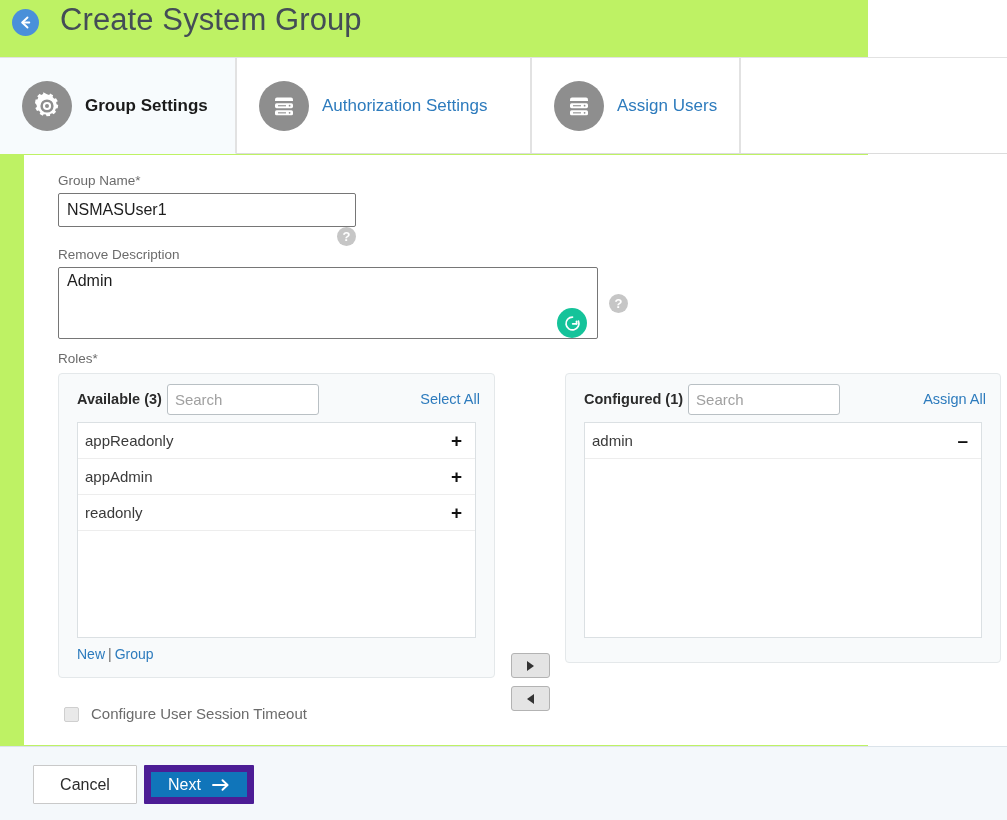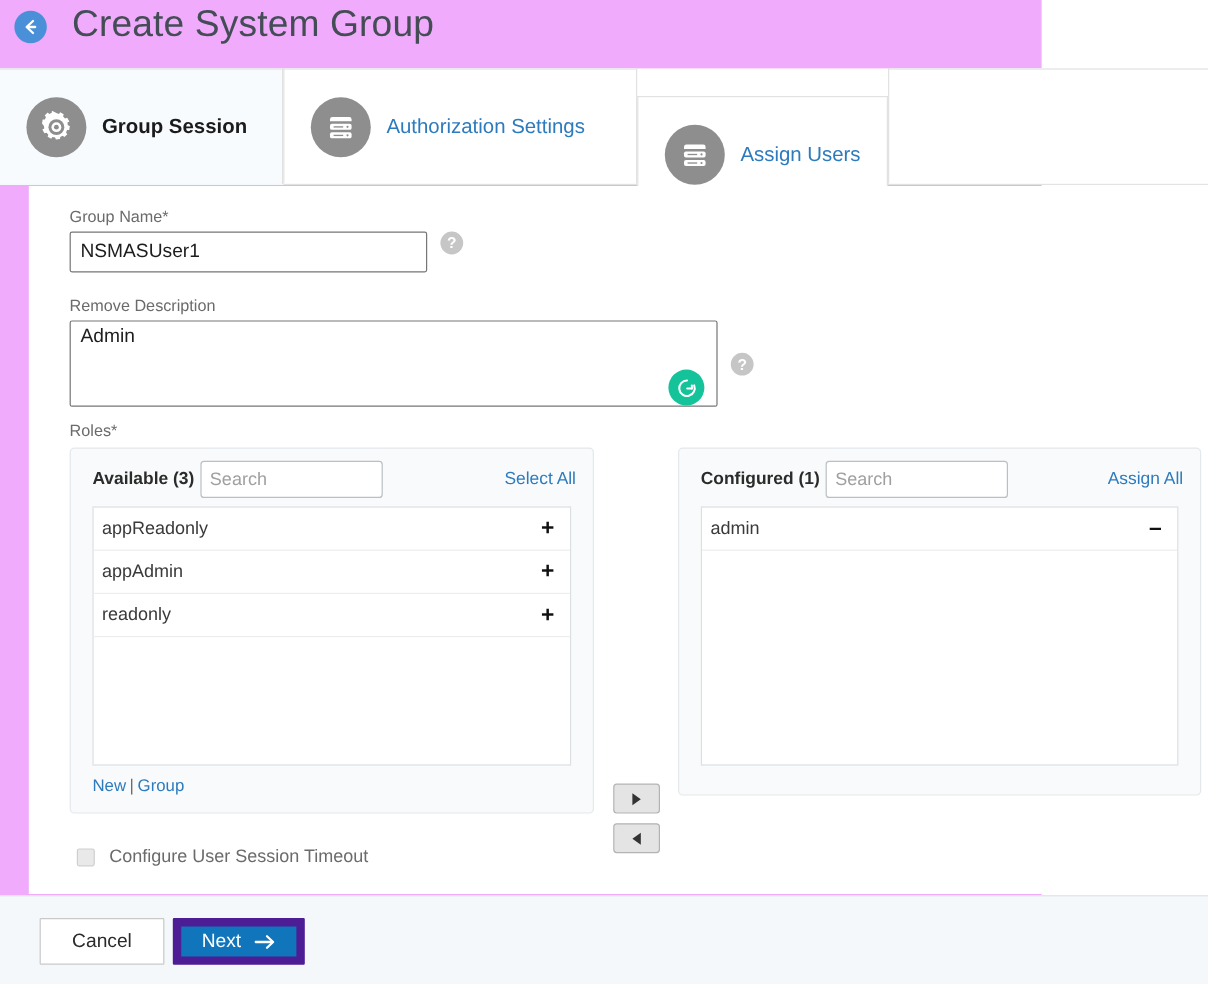--- a/index.html
+++ b/index.html
@@ -6,21 +6,21 @@
   html, body {
     margin: 0; padding: 0;
     width: 1007px; height: 820px;
     background: #ffffff;
     font-family: "Liberation Sans", sans-serif;
     overflow: hidden;
   }
   .page {
     position: relative;
     width: 868px; height: 820px;
-    background: #f0abfc;
+    background: #bef264;
   }
 
   
   .header {
     position: absolute; left: 0; top: 0;
     width: 1007px; height: 55px;
     display: flex; align-items: center;
   }
   .back-btn {
     position: absolute; left: 12px; top: 9px;
@@ -55,21 +55,21 @@
     border-top: 1px solid #e2e2e2;
   }
   .tab.active {
     background: #f7fbfd;
     border-bottom: 1px solid #f7fbfd;
     height: 97px;
     border-left: none;
   }
   .tab-1 { left: 0;   width: 236px; }
   .tab-2 { left: 236px; width: 295px; border-left: 1px solid #e2e2e2; }
-  .tab-3 { left: 531px; width: 209px; margin-top: 23px; }
+  .tab-3 { left: 531px; width: 209px; }
   .tab-rest {
     position: absolute; left: 740px; top: 0;
     width: 267px; height: 96px;
     background: #ffffff;
     border-top: 1px solid #e2e2e2;
     border-left: 1px solid #e2e2e2;
   }
   .tab-icon {
     width: 50px; height: 50px; border-radius: 50%;
     background: #8e8e8e;
@@ -100,21 +100,21 @@
   .txt-input {
     width: 298px; height: 34px;
     border: 1px solid #767676;
     border-radius: 2px;
     font-size: 16px; color: #1d1d1d;
     padding: 3px 8px;
     font-family: "Liberation Sans", sans-serif;
     outline: none;
     background: #fff;
   }
-  .inline { display: flex; align-items: flex-start; }
+  .inline { display: flex; align-items: flex-end; flex-direction: column; }
   .help-icon {
     width: 19px; height: 19px; border-radius: 50%;
     background: #c6c6c6; color: #ffffff;
     font-size: 13px; font-weight: bold;
     display: flex; align-items: center; justify-content: center;
     margin-left: 11px; cursor: pointer; flex: 0 0 auto;
     font-family: "Liberation Sans", sans-serif;
   }
 
   .group-desc-row {
@@ -301,21 +301,21 @@
 
     <div class="tab tab-1 active">
       <span class="tab-icon">
         <svg width="32" height="32" viewBox="0 0 32 32" aria-hidden="true">
           <path fill="#ffffff" d="M16 4.2l2.2.9.9-1.6 3 1.8-.5 1.8 1.6 1.6 1.8-.5 1.8 3-1.6.9.3 2.2 1.7.6-.5 3.4-1.8.1-.9 2 1.1 1.4-2.4 2.4-1.5-1-2 .9-.2 1.8-3.4.3-.7-1.7-2.2-.3-1 1.5-3-1.8.6-1.7-1.5-1.6-1.8.4-1.7-3 1.6-.9-.3-2.2L4 13l.6-3.4 1.8 0 .9-2-1.1-1.4 2.5-2.4 1.4 1.1 2-.9.2-1.8z"></path>
           <circle cx="16" cy="16" r="6.6" fill="#8e8e8e"></circle>
           <circle cx="16" cy="16" r="4.1" fill="#ffffff"></circle>
           <circle cx="16" cy="16" r="2.0" fill="#8e8e8e"></circle>
         </svg>
       </span>
-      <span class="tab-label">Group Session</span>
+      <span class="tab-label">Group Settings</span>
     </div>
 
     <div class="tab tab-2">
       <span class="tab-icon">
         <svg width="30" height="30" viewBox="0 0 30 30" aria-hidden="true">
           <path fill="#ffffff" d="M8 6.5h14a2 2 0 0 1 2 2v1.6H6V8.5a2 2 0 0 1 2-2z"></path>
           <rect x="6" y="12.2" width="18" height="5.0" rx="1.6" fill="#ffffff"></rect>
           <rect x="6" y="19.3" width="18" height="5.0" rx="1.6" fill="#ffffff"></rect>
           <rect x="9" y="14.2" width="8" height="1.1" fill="#8e8e8e"></rect>
           <rect x="9" y="21.3" width="8" height="1.1" fill="#8e8e8e"></rect>

